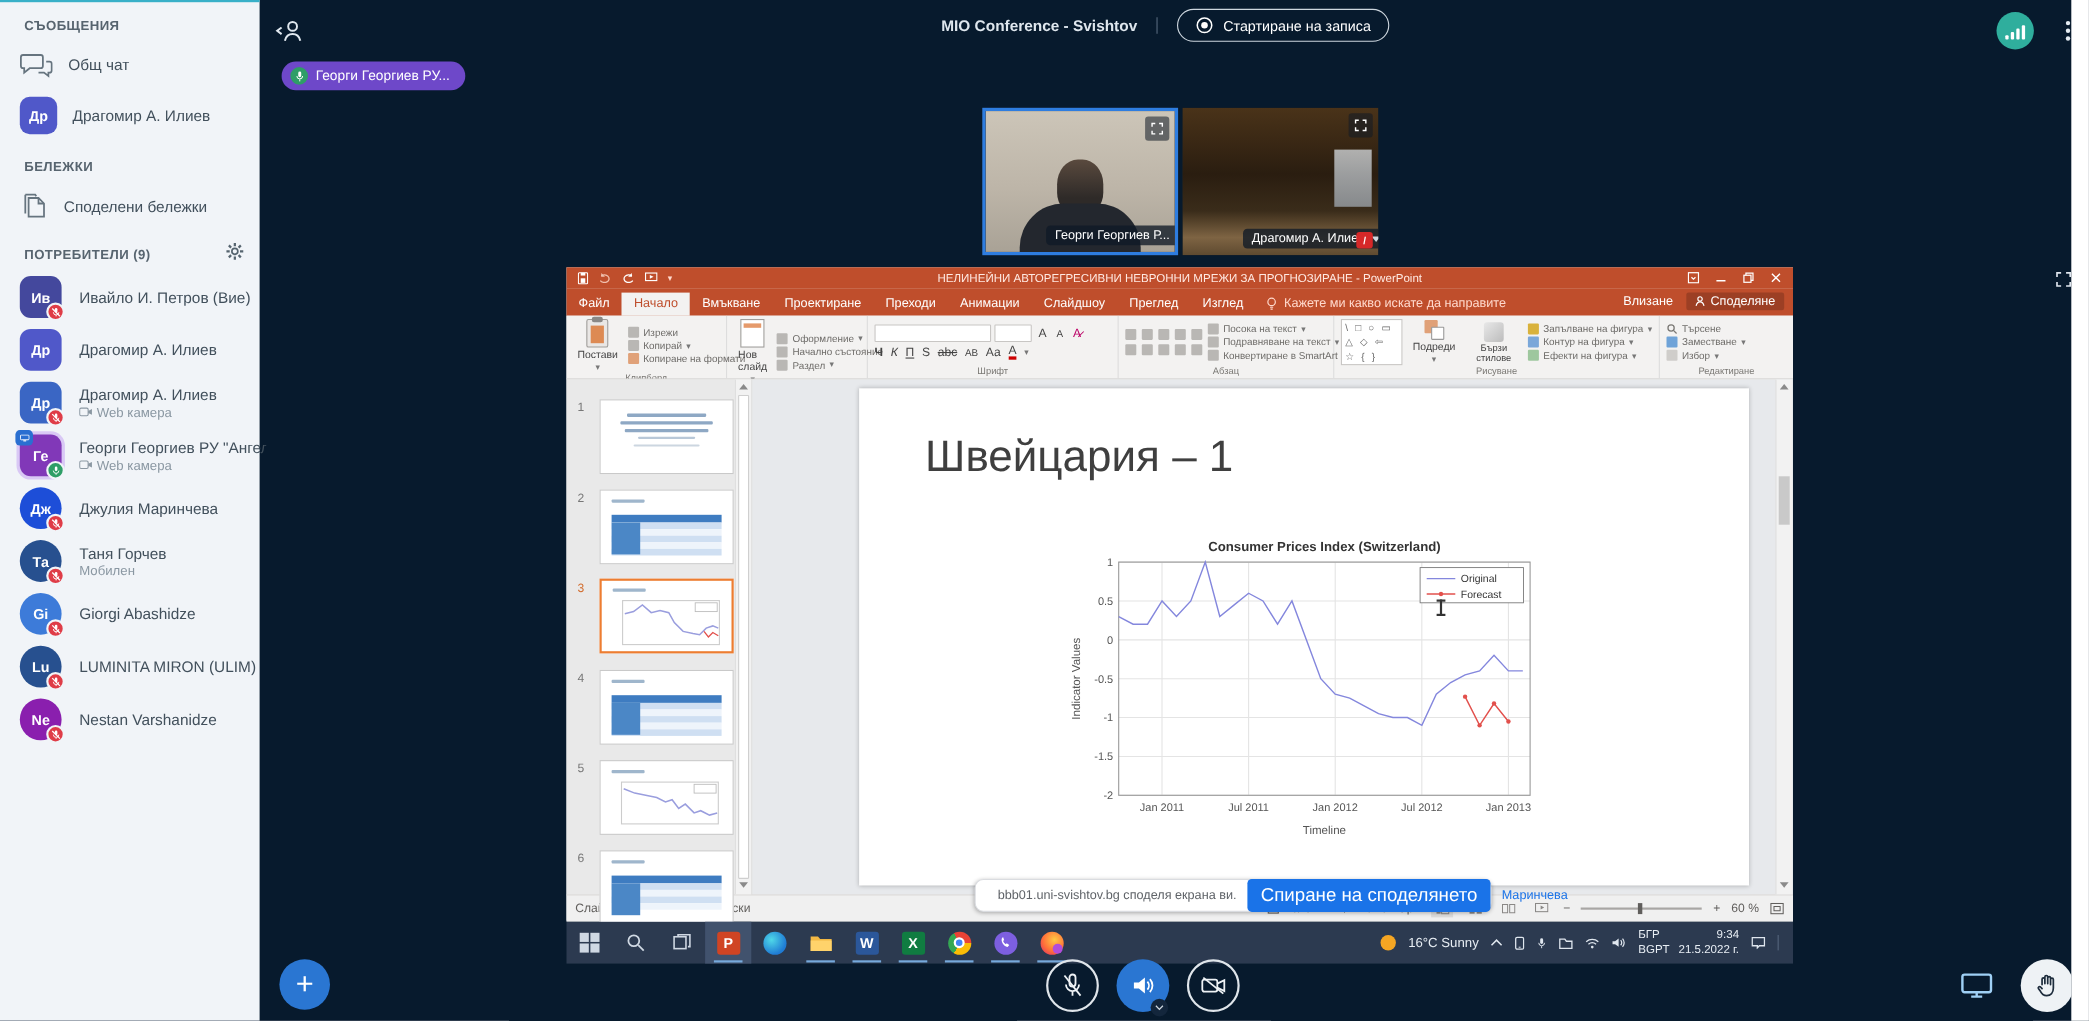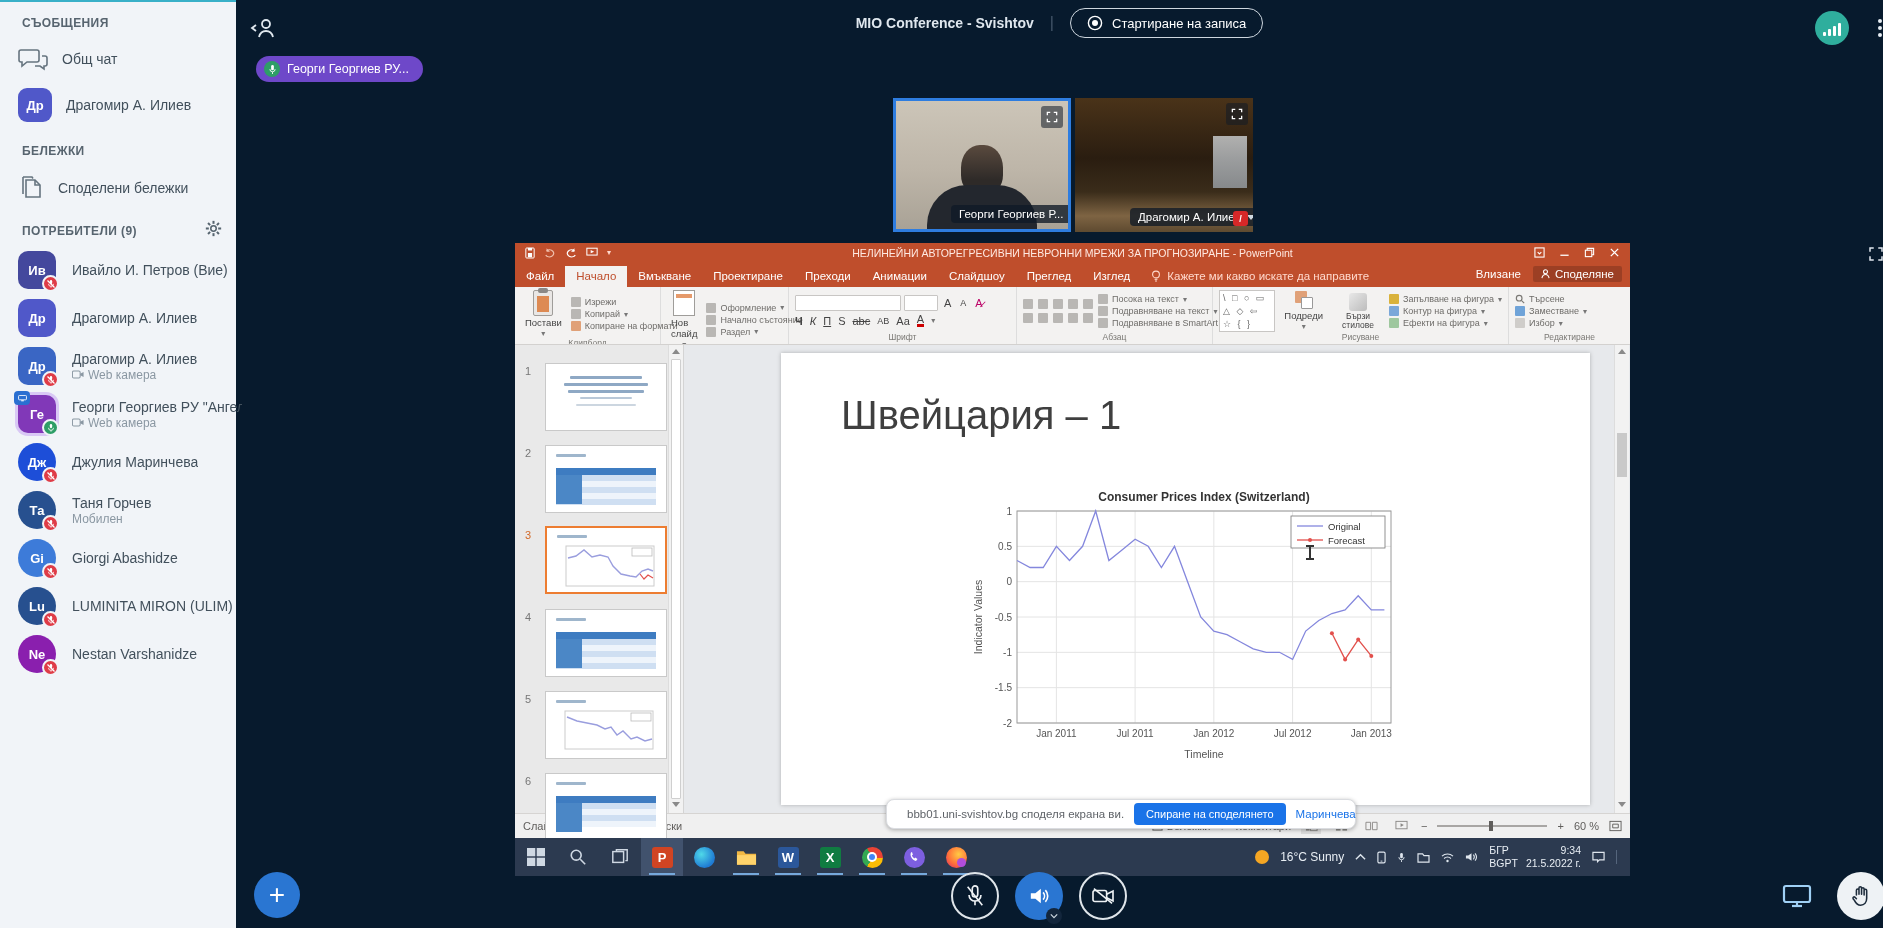--- a/index.html
+++ b/index.html
@@ -124,21 +124,21 @@
   .tray { margin-left:auto; display:flex; align-items:center; gap:11px; padding-right:10px; color:#e8eef4; font-size:12px; }
   .tray-ic { display:flex; align-items:center; justify-content:center; }
   .clockblk { display:flex; gap:8px; align-items:center; }
   .clockcol { display:flex; flex-direction:column; align-items:flex-end; font-size:10.5px; line-height:13px; }
   .sun { width:14px; height:14px; border-radius:50%; background:#f5a623; }
   .showdesk { width:4px; border-left:1px solid #55657c; }
 
   
   .toast { position:absolute; left:886px; top:799px; width:470px; height:30px; background:#fff; border:1px solid #dadce0; border-radius:8px; box-shadow:0 1px 4px rgba(0,0,0,.3); display:flex; align-items:center; gap:10px; padding:0 10px; z-index:30; }
   .toast-msg { font-size:11.5px; color:#5f6368; white-space:nowrap; }
-  .toast-btn { background:#1a73e8; color:#fff; font-size:11px; border:none; border-radius:4px; padding:5px 12px; cursor:pointer; white-space:nowrap; }
+  .toast-btn { background:#1a73e8; color:#fff; font-size:17px; border:none; border-radius:4px; padding:5px 12px; cursor:pointer; white-space:nowrap; }
   .toast-link { color:#1a73e8; font-size:11.5px; cursor:pointer; white-space:nowrap; }
 
   
   .act-btn { position:absolute; width:48px; height:48px; border-radius:50%; display:flex; align-items:center; justify-content:center; cursor:pointer; }
   .act-outline { border:2px solid #dfe5ea; background:transparent; }
   .act-blue { background:#2a76d2; }
   .act-white { background:#eef2f5; }
   .plus-btn { position:absolute; left:254px; top:872px; width:46px; height:46px; border-radius:50%; background:#2a76d2; color:#fff; font-size:28px; display:flex; align-items:center; justify-content:center; cursor:pointer; }
   .audio-badge { position:absolute; left:1046px; top:908px; width:16px; height:16px; border-radius:50%; background:#13263c; display:flex; align-items:center; justify-content:center; cursor:pointer; }
   .fullscreen-btn { position:absolute; left:1862px; top:240px; width:28px; height:28px; display:flex; align-items:center; justify-content:center; cursor:pointer; }
@@ -589,21 +589,21 @@
                   <span>Посока на текст</span> 
                   <span class="dd">▾</span>
                 </div>
               <div class="minirow">
                   <i class="mi"></i>
                   <span>Подравняване на текст</span> 
                   <span class="dd">▾</span>
                 </div>
               <div class="minirow">
                   <i class="mi"></i>
-                  <span>Подравняване в SmartArt</span> 
+                  <span>Конвертиране в SmartArt</span> 
                   <span class="dd">▾</span>
                 </div>
             </div>
           </div>
           <div class="rg-label">Абзац</div>
         </div>
 
         <div class="rgroup" style="width:296px">
           <div class="rg-body">
             <div class="shapebox" id="shapes-gallery">\ □ ○ ▭ △ ◇ ⇦ ☆ { }</div>

